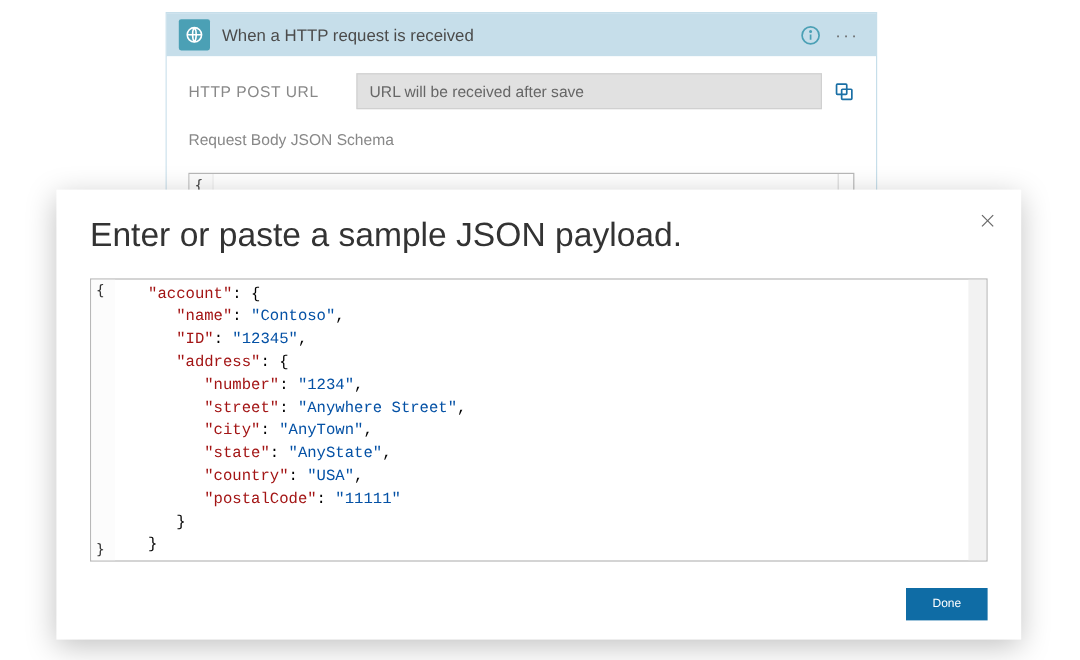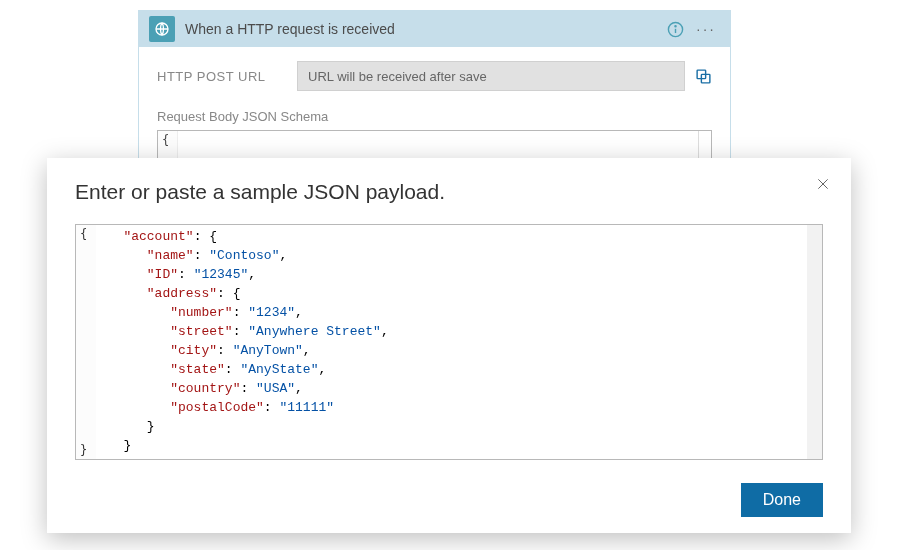--- a/index.html
+++ b/index.html
@@ -47,21 +47,21 @@
     .card-body { padding: 14px 18px 30px 18px; background: #fff; }
     .row { display: flex; align-items: center; margin-bottom: 18px; }
     .field-label { width: 140px; color: #888; font-size: 13px; letter-spacing: 0.5px; }
     .url-box {
       flex: 1; height: 30px; background: #e1e1e1; border: 1px solid #d0d0d0;
       color: #666; display: flex; align-items: center; padding: 0 10px;
       font-size: 13px;
     }
     .copy-icon { margin-left: 10px; color: #1a6fa5; cursor: pointer; }
     .copy-icon svg { display:block; }
-    .schema-label { color: #888; font-size: 13px; margin-bottom: 6px; }
+    .schema-label { color: #888; font-size: 13px; margin-bottom: 20px; }
     .schema-box {
       width: 100%; height: 80px; border: 1px solid #b8b8b8; background: #fff;
       position: relative;
     }
     .schema-box::after {
       content: ""; position: absolute; right: 0; top: 0; bottom: 0; width: 12px;
       border-left: 1px solid #ddd;
     }
     .schema-gutter {
       position: absolute; left: 0; top: 0; bottom: 0; width: 20px;
@@ -74,21 +74,21 @@
       position: absolute;
       top: 158px;
       left: 47px;
       width: 804px;
       height: 375px;
       background: #fff;
       box-shadow: 0 6px 24px rgba(0,0,0,0.25);
       padding: 22px 28px 16px 28px;
     }
     .dialog-title {
-      font-size: 21px;
+      font-size: 28px;
       font-weight: 300;
       color: #333;
       margin-bottom: 20px;
     }
     .close-icon {
       position: absolute;
       top: 18px; right: 20px;
       cursor: pointer;
       color: #666;
       width: 16px; height: 16px;
@@ -126,21 +126,21 @@
     .dialog-footer {
       position: absolute;
       bottom: 16px;
       right: 28px;
     }
     .done-btn {
       background: #0f6ca5;
       color: #fff;
       border: none;
       padding: 8px 22px;
-      font-size: 16px;
+      font-size: 10px;
       cursor: pointer;
       font-family: inherit;
     }
   </style>
 </head>
 <body>
 
 <div class="card">
   <div class="card-header">
     <div class="conn-icon">

